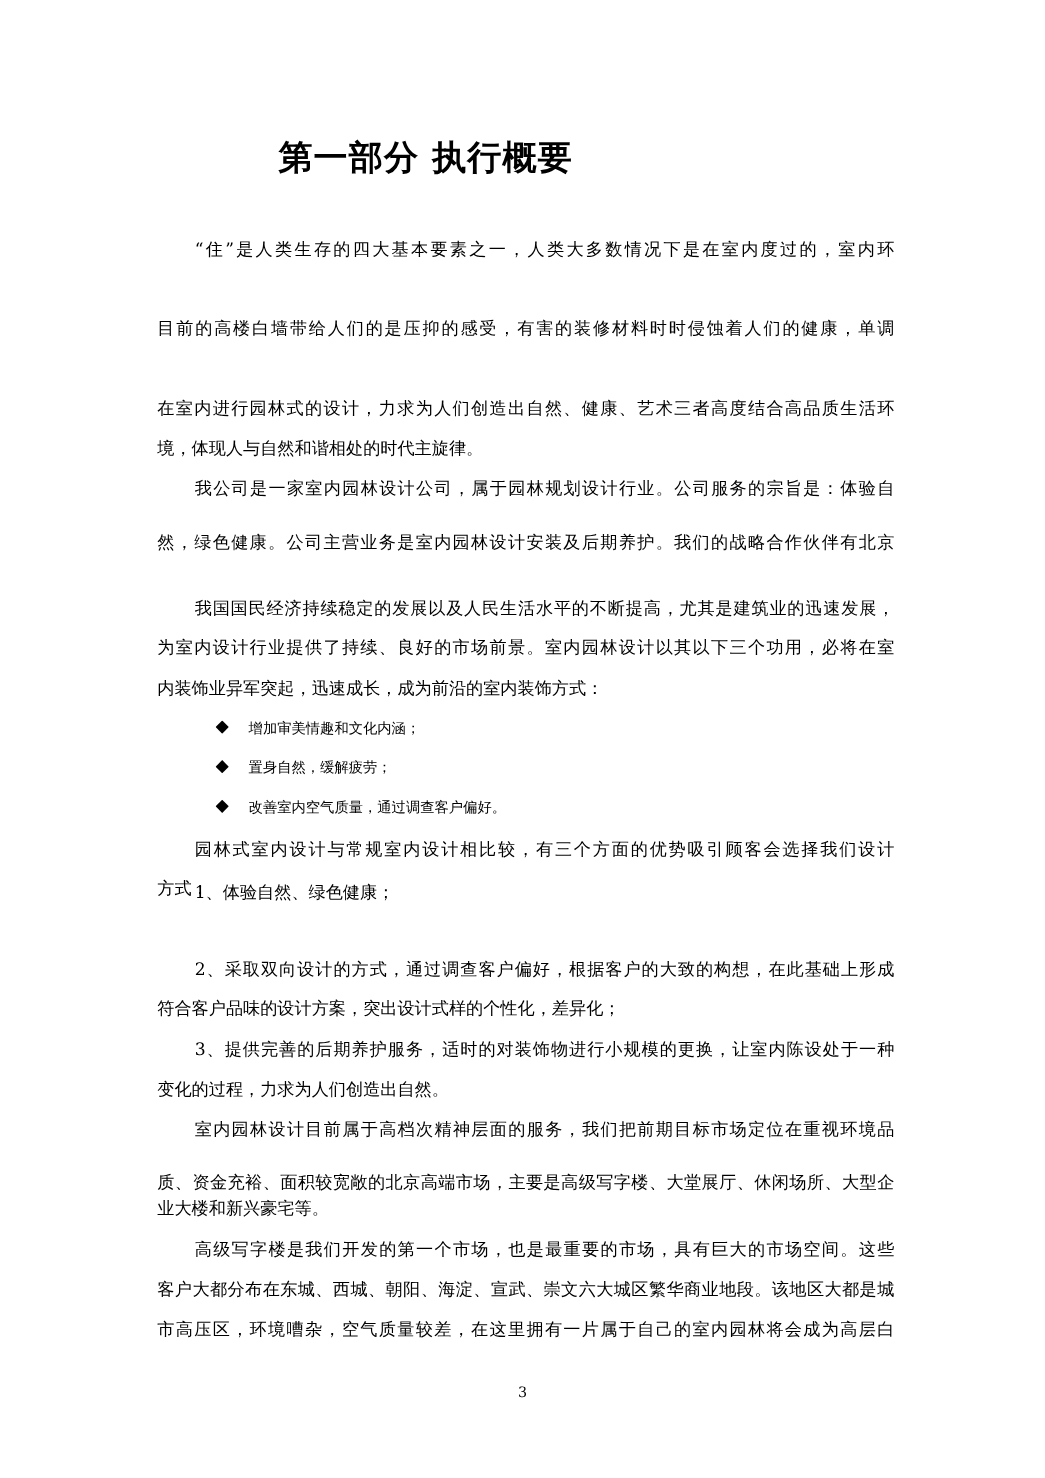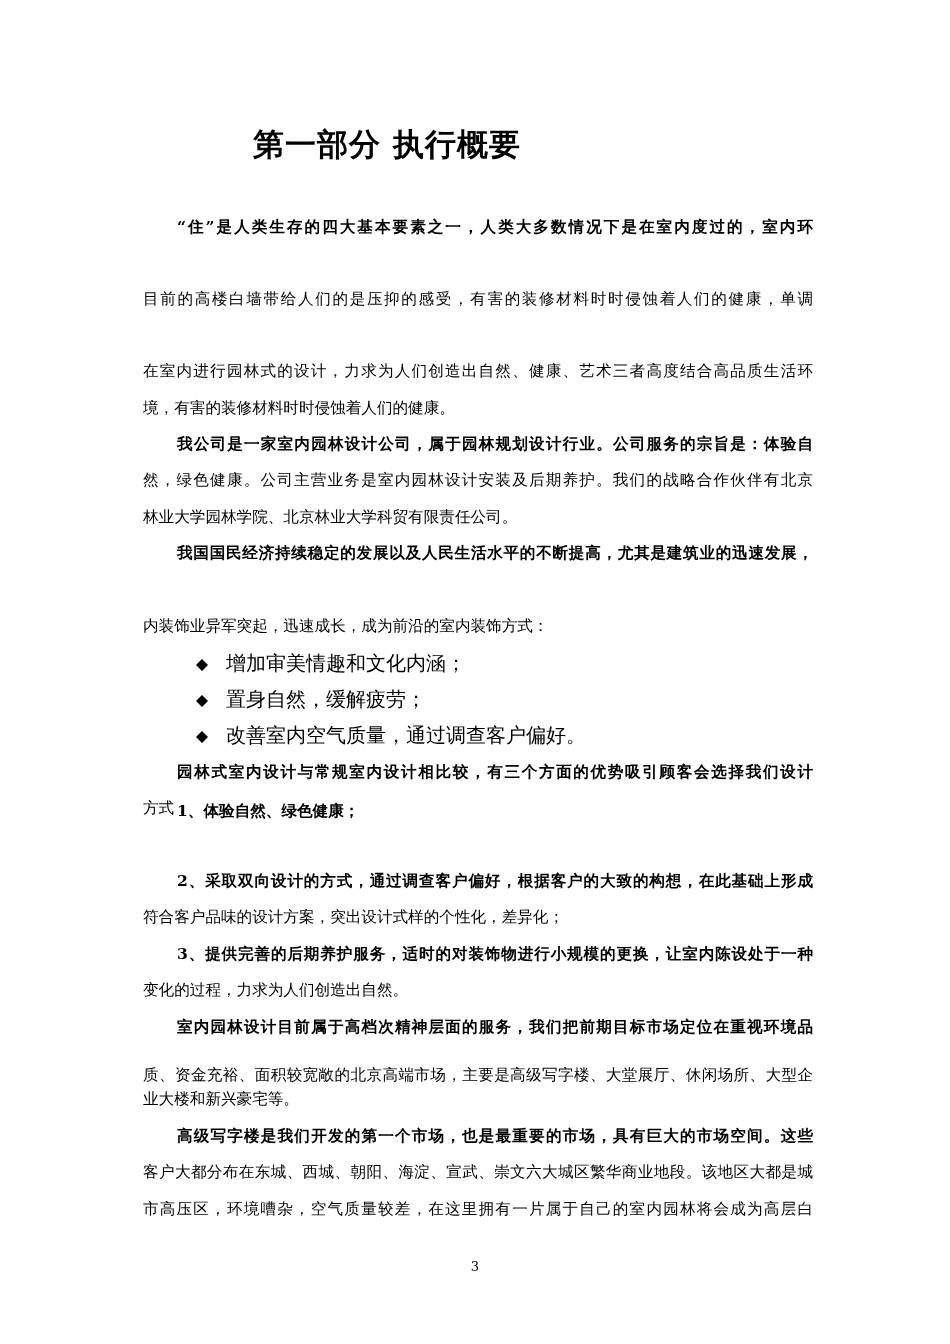--- a/index.html
+++ b/index.html
@@ -5,43 +5,43 @@
     html, body { margin: 0; padding: 0; background: #ffffff; }
     body { width: 950px; height: 1344px; position: relative; overflow: hidden;
            font-family: "DejaVu Serif", "Liberation Serif", serif; color: #000; }
     .page { position: absolute; left: 0; top: 0; width: 950px; height: 1344px; background: #fff; }
     .title { position: absolute; left: 0; width: 774px; top: 122px; text-align: center;
              font-family: "DejaVu Sans", "Liberation Sans", sans-serif; font-weight: bold;
              font-size: 31px; letter-spacing: 1px; line-height: 44px; }
     .line { position: absolute; left: 143px; width: 670px; font-size: 15.6px; line-height: 22px;
             white-space: nowrap; text-align: justify; text-align-last: justify; }
     .line.last { text-align-last: left; }
-    .indent { left: 177px; width: 636px; font-weight: bold; }
-    .bullet-row { position: absolute; left: 196px; font-size: 20px; line-height: 22px; white-space: nowrap; }
+    .indent { left: 177px; width: 636px; }
+    .bullet-row { position: absolute; left: 196px; font-size: 13px; line-height: 22px; white-space: nowrap; }
     .bullet-row .diamond { display: inline-block; width: 12px; height: 12px; margin-right: 18px; vertical-align: -1px; }
     .pagenum { position: absolute; left: 0; width: 950px; top: 1258px; text-align: center;
                font-size: 13px; line-height: 18px; }
   </style>
 </head>
 <body>
 
 <div class="page">
 
   <div class="title">第一部分  执行概要</div>
 
   <div class="line indent" style="top:216px">“住”是人类生存的四大基本要素之一，人类大多数情况下是在室内度过的，室内环</div>
   <div class="line" style="top:288px">目前的高楼白墙带给人们的是压抑的感受，有害的装修材料时时侵蚀着人们的健康，单调</div>
   <div class="line" style="top:360px">在室内进行园林式的设计，力求为人们创造出自然、健康、艺术三者高度结合高品质生活环</div>
-  <div class="line last" style="top:397px">境，有害的装修材料时时侵蚀着人们的健康。</div>
+  <div class="line last" style="top:397px">境，体现人与自然和谐相处的时代主旋律。</div>
 
   <div class="line indent" style="top:433px">我公司是一家室内园林设计公司，属于园林规划设计行业。公司服务的宗旨是：体验自</div>
-  <div class="line" style="top:469px">然，绿色健康。公司主营业务是室内园林设计安装及后期养护。我们的战略合作伙伴有北京</div>
-  <div class="line last" style="top:506px">林业大学园林学院、北京林业大学科贸有限责任公司。</div>
+  <div class="line" style="top:482px">然，绿色健康。公司主营业务是室内园林设计安装及后期养护。我们的战略合作伙伴有北京</div>
 
   <div class="line indent" style="top:542px">我国国民经济持续稳定的发展以及人民生活水平的不断提高，尤其是建筑业的迅速发展，</div>
+  <div class="line" style="top:578px">为室内设计行业提供了持续、良好的市场前景。室内园林设计以其以下三个功用，必将在室</div>
   <div class="line last" style="top:615px">内装饰业异军突起，迅速成长，成为前沿的室内装饰方式：</div>
 
   <div class="bullet-row" style="top:652px">
     <svg class="diamond" viewBox="0 0 12 12">
         <polygon points="6,0 12,6 6,12 0,6" fill="#000"></polygon>
       </svg><span>增加审美情趣和文化内涵；</span>
   </div>
   <div class="bullet-row" style="top:688px">
     <svg class="diamond" viewBox="0 0 12 12">
         <polygon points="6,0 12,6 6,12 0,6" fill="#000"></polygon>

